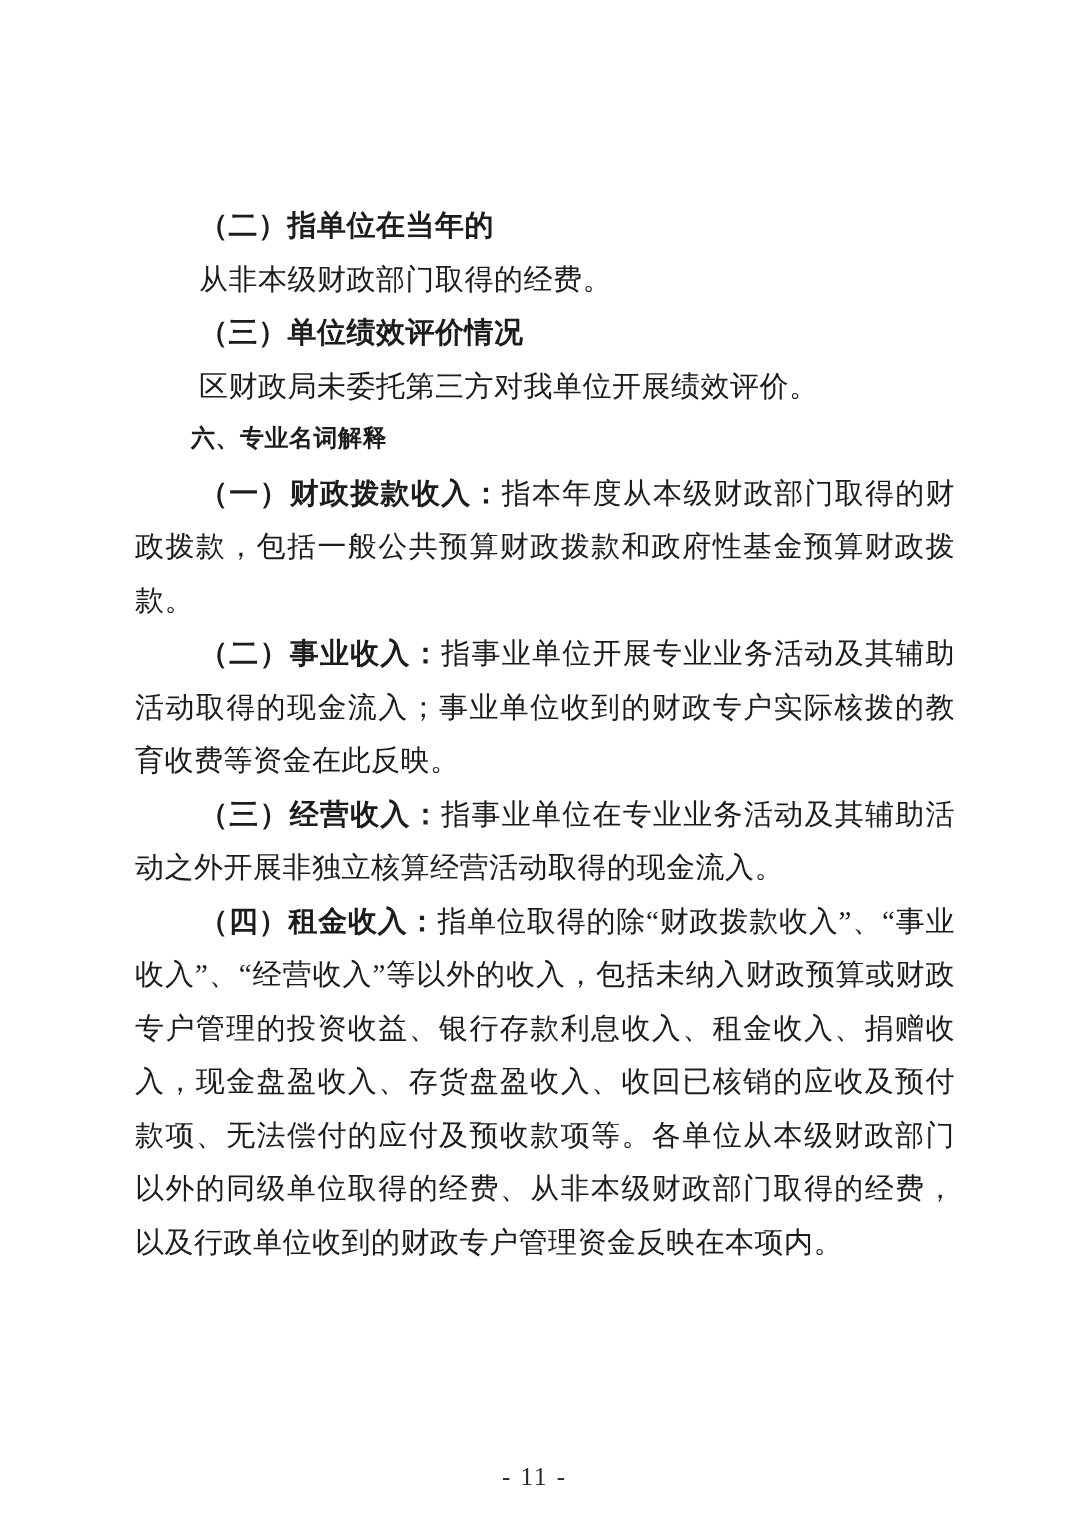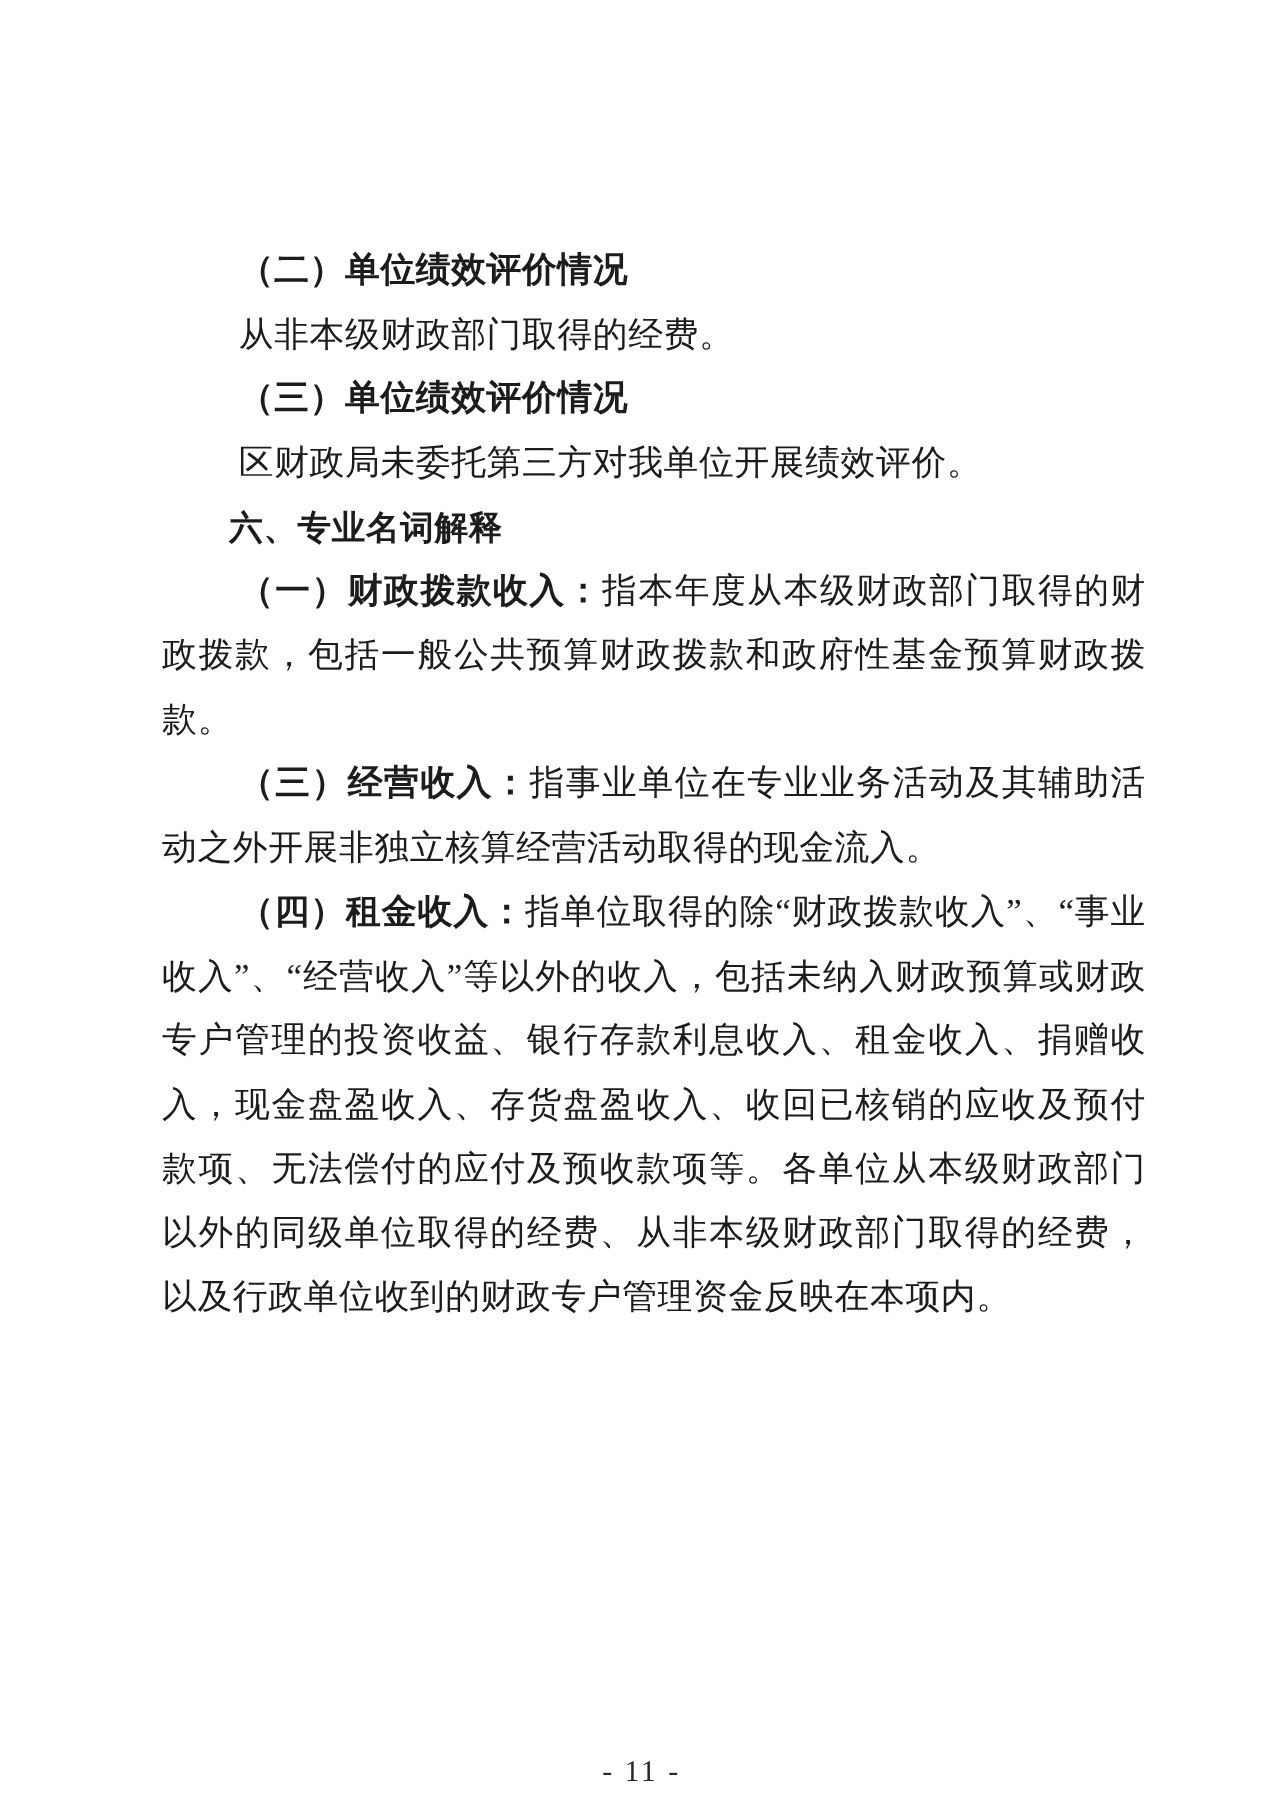--- a/index.html
+++ b/index.html
@@ -30,23 +30,23 @@
     text-indent: 64px;
     font-family: "Liberation Serif", serif;
     letter-spacing: 0.5px;
   }
   .para.body { }
   .para.subheading {
     font-weight: bold;
     text-align: left;
   }
   .para.heading {
-    font-family: Liberation Sans, sans-serif;
+    font-family: Liberation Mono, monospace;
     font-weight: bold;
-    font-size: 28px;
+    font-size: 24px;
     text-indent: 56px;
     text-align: left;
   }
   .para .lead {
     font-weight: bold;
   }
   .page-number {
     position: absolute;
     left: 0;
     right: 0;
@@ -56,23 +56,24 @@
     color: #2a2a2a;
     font-family: "Liberation Serif", serif;
     letter-spacing: 2px;
   }
 </style>
 </head>
 <body>
 
 <div class="page">
   <div class="content" id="doc-body">
-      <p class="para subheading"><span class="lead">（二）单位绩效评价情况</span></p>
+      <p class="para subheading"><span class="lead">（二）指单位在当年的</span></p>
       <p class="para body"><span>从非本级财政部门取得的经费。</span></p>
       <p class="para subheading"><span class="lead">（三）单位绩效评价情况</span></p>
       <p class="para body"><span>区财政局未委托第三方对我单位开展绩效评价。</span></p>
       <p class="para heading"><span class="lead">六、专业名词解释</span></p>
       <p class="para term"><span class="lead">（一）财政拨款收入：</span><span>指本年度从本级财政部门取得的财政拨款，包括一般公共预算财政拨款和政府性基金预算财政拨款。</span></p>
+      <p class="para term"><span class="lead">（二）事业收入：</span><span>指事业单位开展专业业务活动及其辅助活动取得的现金流入；事业单位收到的财政专户实际核拨的教育收费等资金在此反映。</span></p>
       <p class="para term"><span class="lead">（三）经营收入：</span><span>指事业单位在专业业务活动及其辅助活动之外开展非独立核算经营活动取得的现金流入。</span></p>
       <p class="para term"><span class="lead">（四）租金收入：</span><span>指单位取得的除“财政拨款收入”、“事业收入”、“经营收入”等以外的收入，包括未纳入财政预算或财政专户管理的投资收益、银行存款利息收入、租金收入、捐赠收入，现金盘盈收入、存货盘盈收入、收回已核销的应收及预付款项、无法偿付的应付及预收款项等。各单位从本级财政部门以外的同级单位取得的经费、从非本级财政部门取得的经费，以及行政单位收到的财政专户管理资金反映在本项内。</span></p>
     </div>
   <div class="page-number">- 11 -</div>
 </div>
 
 </body></html>

